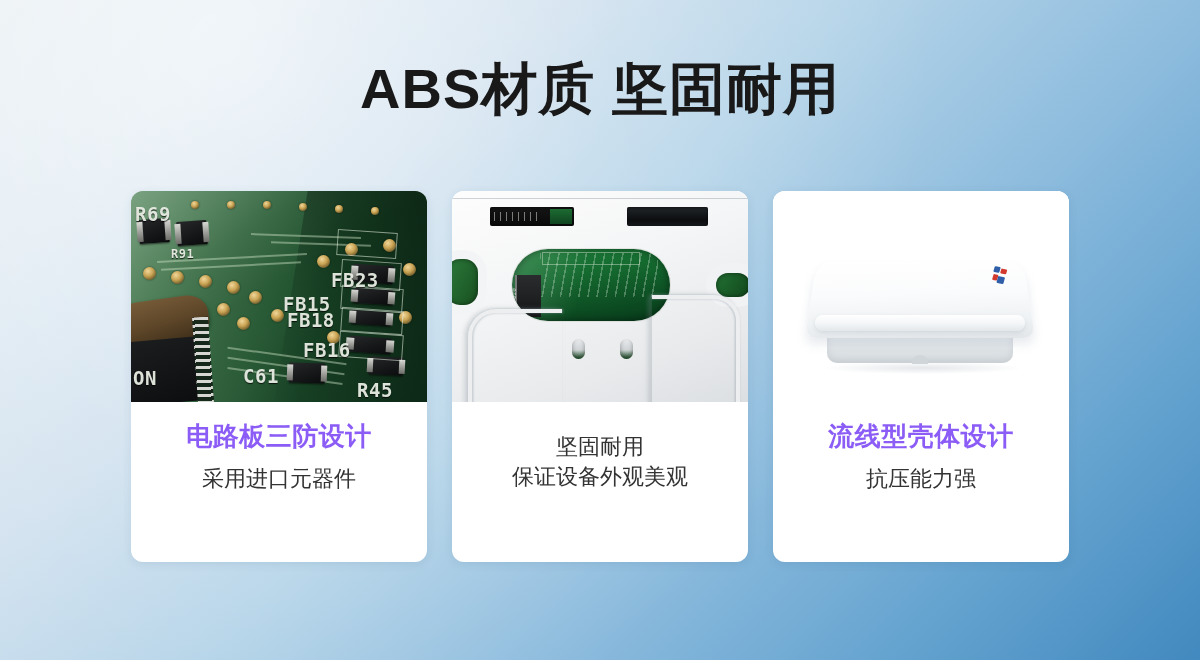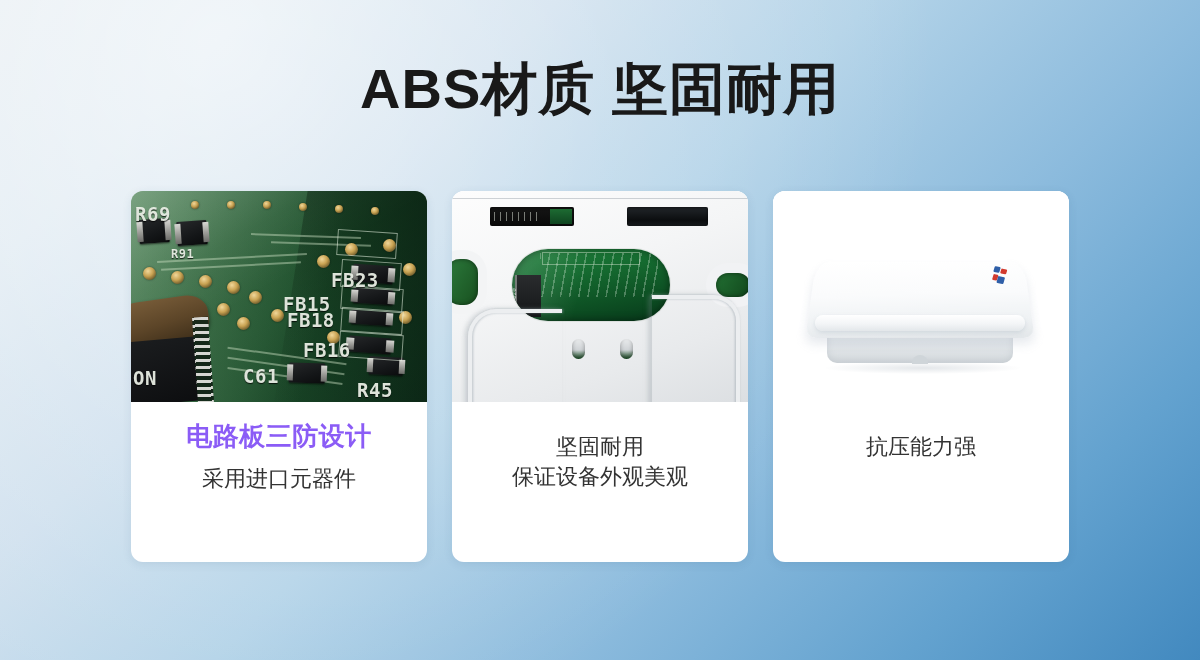--- a/index.html
+++ b/index.html
@@ -552,20 +552,21 @@
             <div class="device-logo">
               <i></i>
               <i></i>
               <i></i>
               <i></i>
             </div>
           </div>
         </div>
       </div>
       <div class="card-body">
+        <div class="card-title">流线型壳体设计</div>
         <div class="card-lines">
           <div class="card-line">抗压能力强</div>
         </div>
       </div>
     </div>
 
   </div>
 </div>
 
 </body></html>

